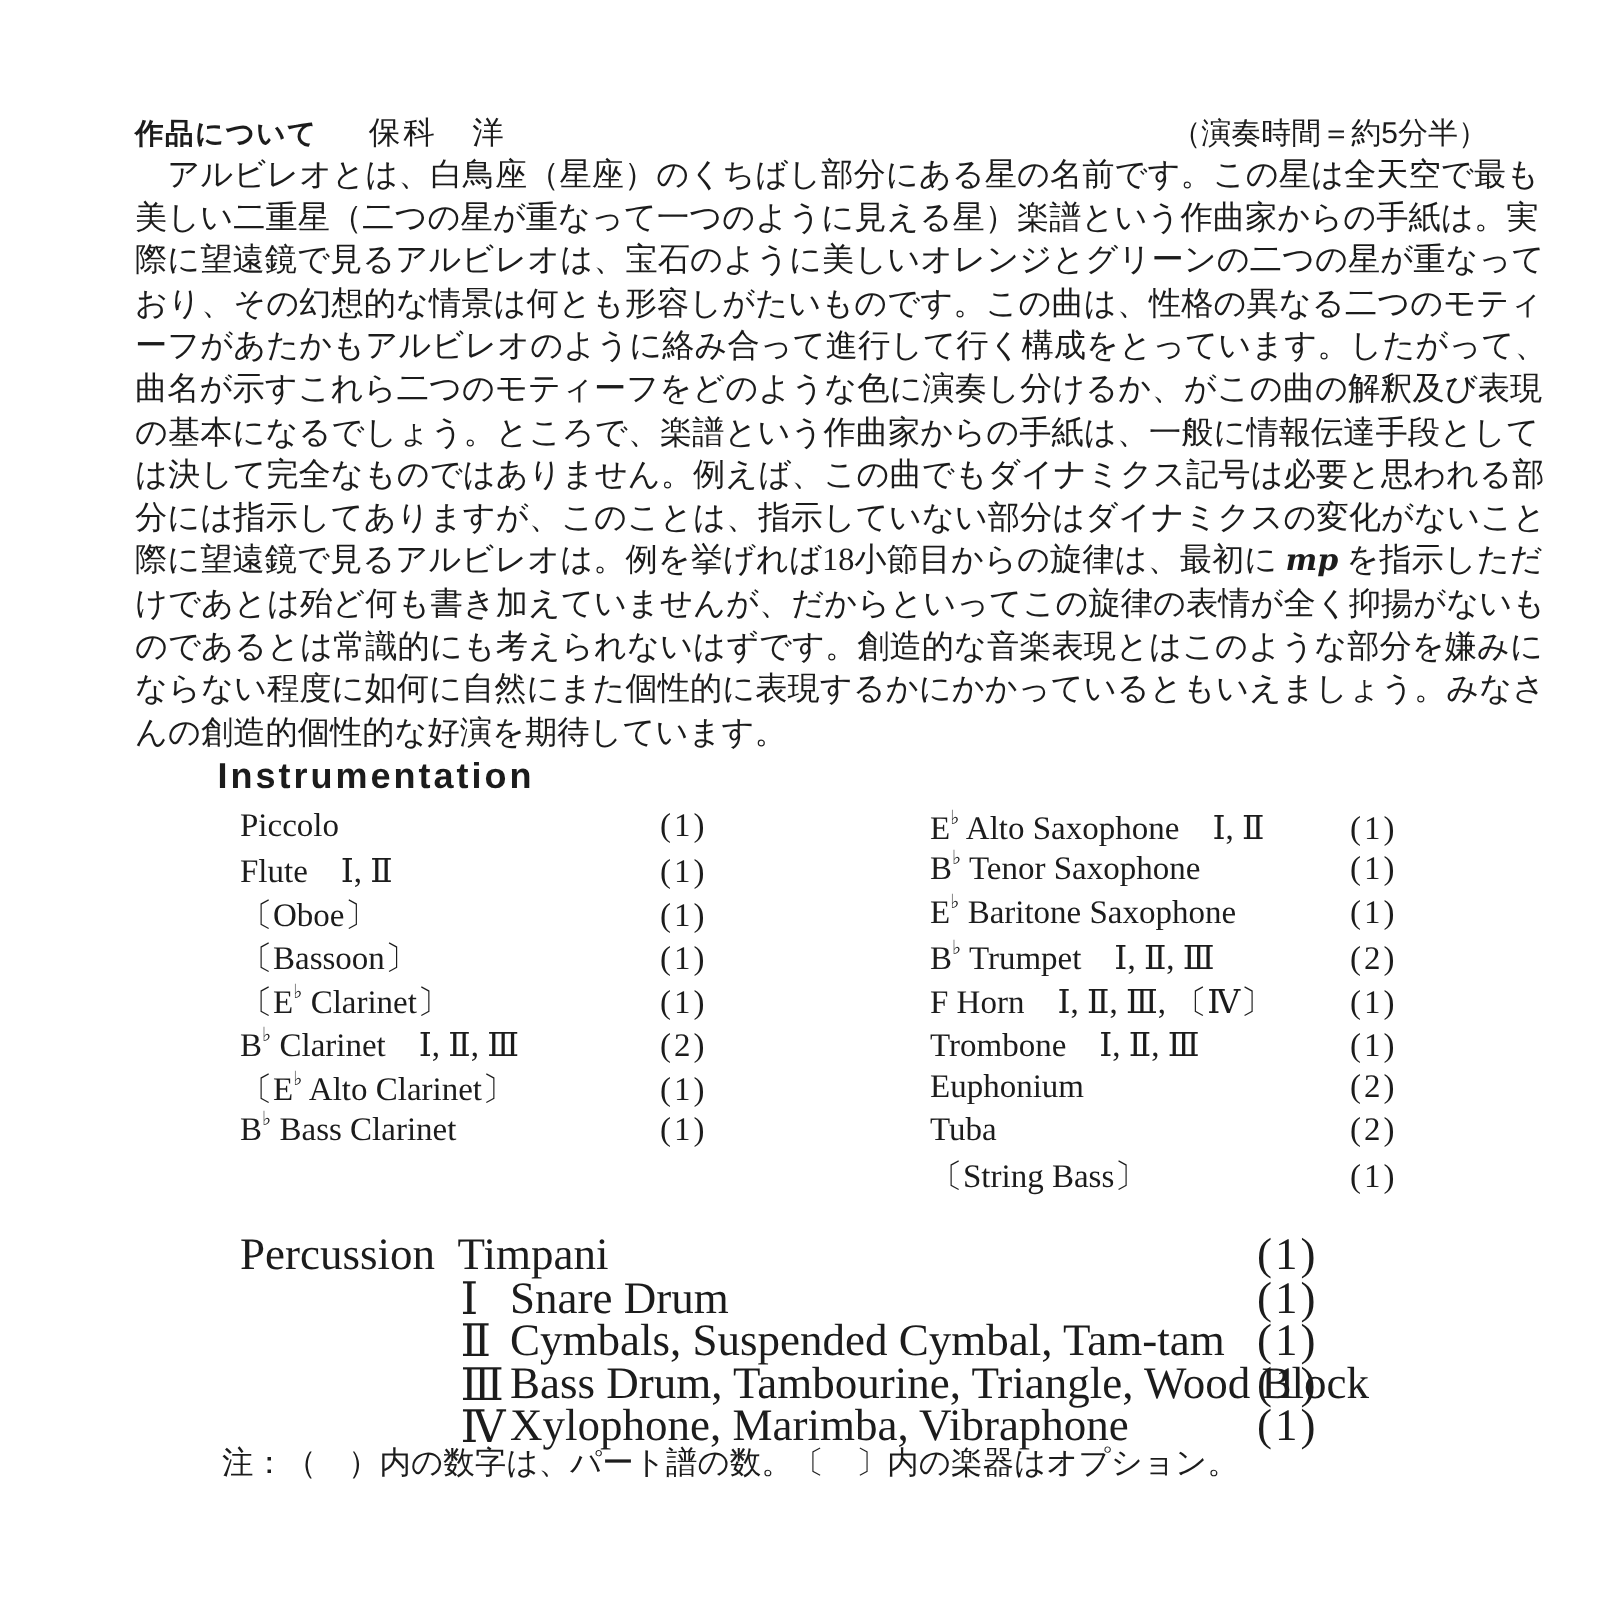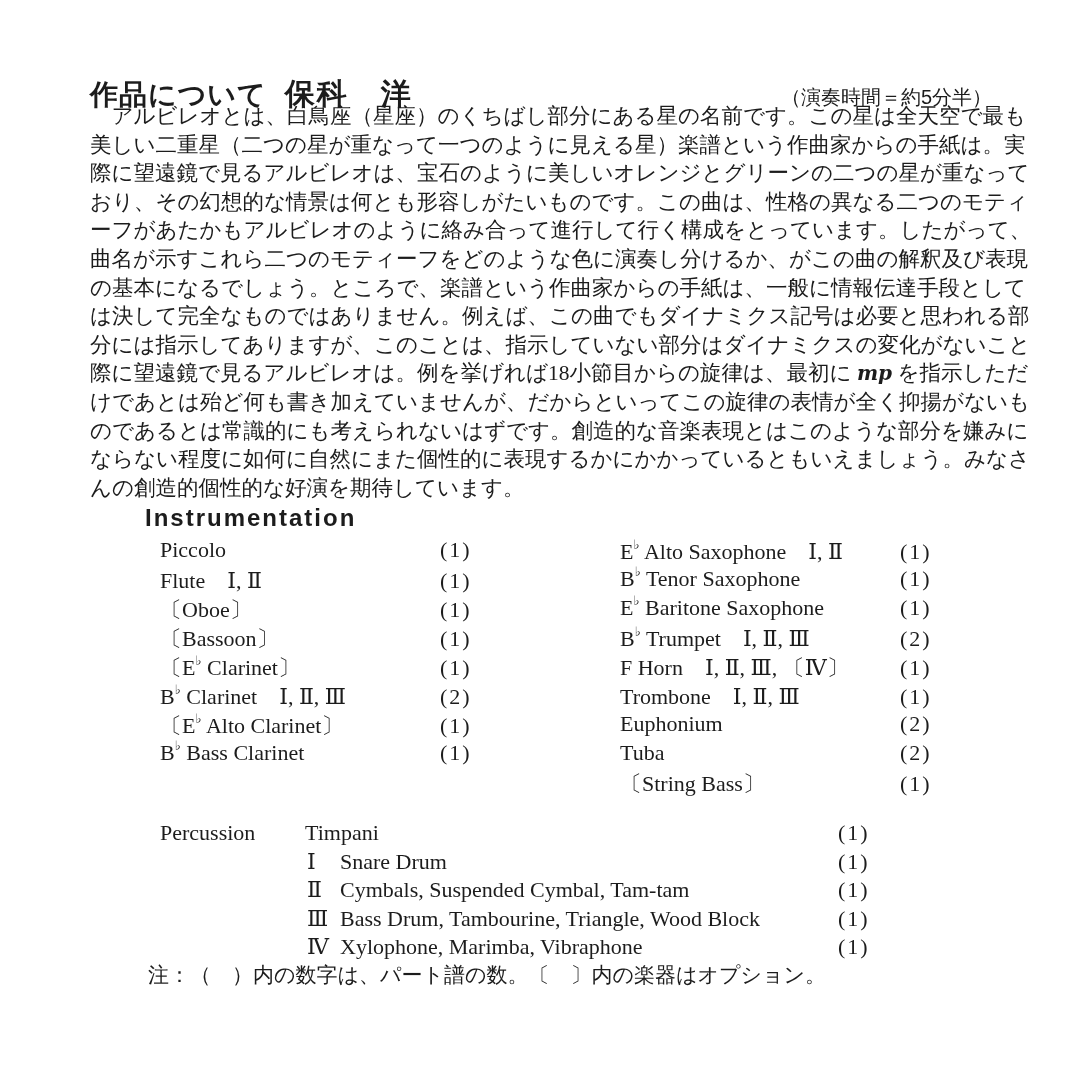--- a/index.html
+++ b/index.html
@@ -7,22 +7,22 @@
     position:relative;width:1080px;height:1080px;background:#ffffff;
     color:#1c1c1c;overflow:hidden;
     font-family:"Liberation Serif","DejaVu Serif",serif;
   }
   
   .doc-header{
     position:absolute;top:74px;left:90px;right:88px;
     display:flex;align-items:baseline;
     font-family:"Liberation Sans","DejaVu Sans",sans-serif;
   }
-  .doc-title{font-size:28px;font-weight:700;letter-spacing:1px;white-space:pre;}
-  .doc-author{font-size:30px;font-weight:700;margin-left:18px;letter-spacing:2px;white-space:pre;}
+  .doc-title{font-size:19px;font-weight:700;letter-spacing:1px;white-space:pre;}
+  .doc-author{font-size:21px;font-weight:400;margin-left:34px;letter-spacing:2px;white-space:pre;}
   .doc-duration{margin-left:auto;font-size:20px;font-weight:500;white-space:pre;}
   
   .article{
     position:absolute;top:102px;left:90px;width:902px;
     font-size:21.5px;line-height:28.6px;
   }
   .line{white-space:pre;height:28.6px;}
   .dyn{
     font-family:"DejaVu Serif","Liberation Serif",serif;
     font-style:italic;font-weight:700;font-size:20px;
@@ -34,21 +34,21 @@
     font-size:24px;font-weight:700;letter-spacing:2px;
   }
   .inst-col{position:absolute;top:537px;font-size:22px;}
   .inst-col.left{left:160px;width:332px;}
   .inst-col.right{left:620px;width:332px;}
   .inst-row{display:flex;height:29px;align-items:baseline;}
   .inst-name{flex:1;white-space:pre;}
   .inst-name sup{font-size:13px;position:relative;top:-2px;}
   .inst-count{width:52px;letter-spacing:2px;white-space:pre;}
   
-  .perc{position:absolute;top:820px;left:160px;width:728px;font-size:22px;}
+  .perc{position:absolute;top:820px;left:160px;width:728px;font-size:30px;}
   .perc-row{position:relative;height:28.6px;}
   .perc-label{position:absolute;left:0;white-space:pre;}
   .perc-numeral{position:absolute;left:147px;white-space:pre;}
   .perc-name{position:absolute;left:180px;white-space:pre;}
   .perc-name.no-num{left:145px;}
   .perc-count{position:absolute;left:678px;letter-spacing:2px;white-space:pre;}
   
   .note{
     position:absolute;top:961px;left:148px;
     font-size:21px;white-space:pre;

